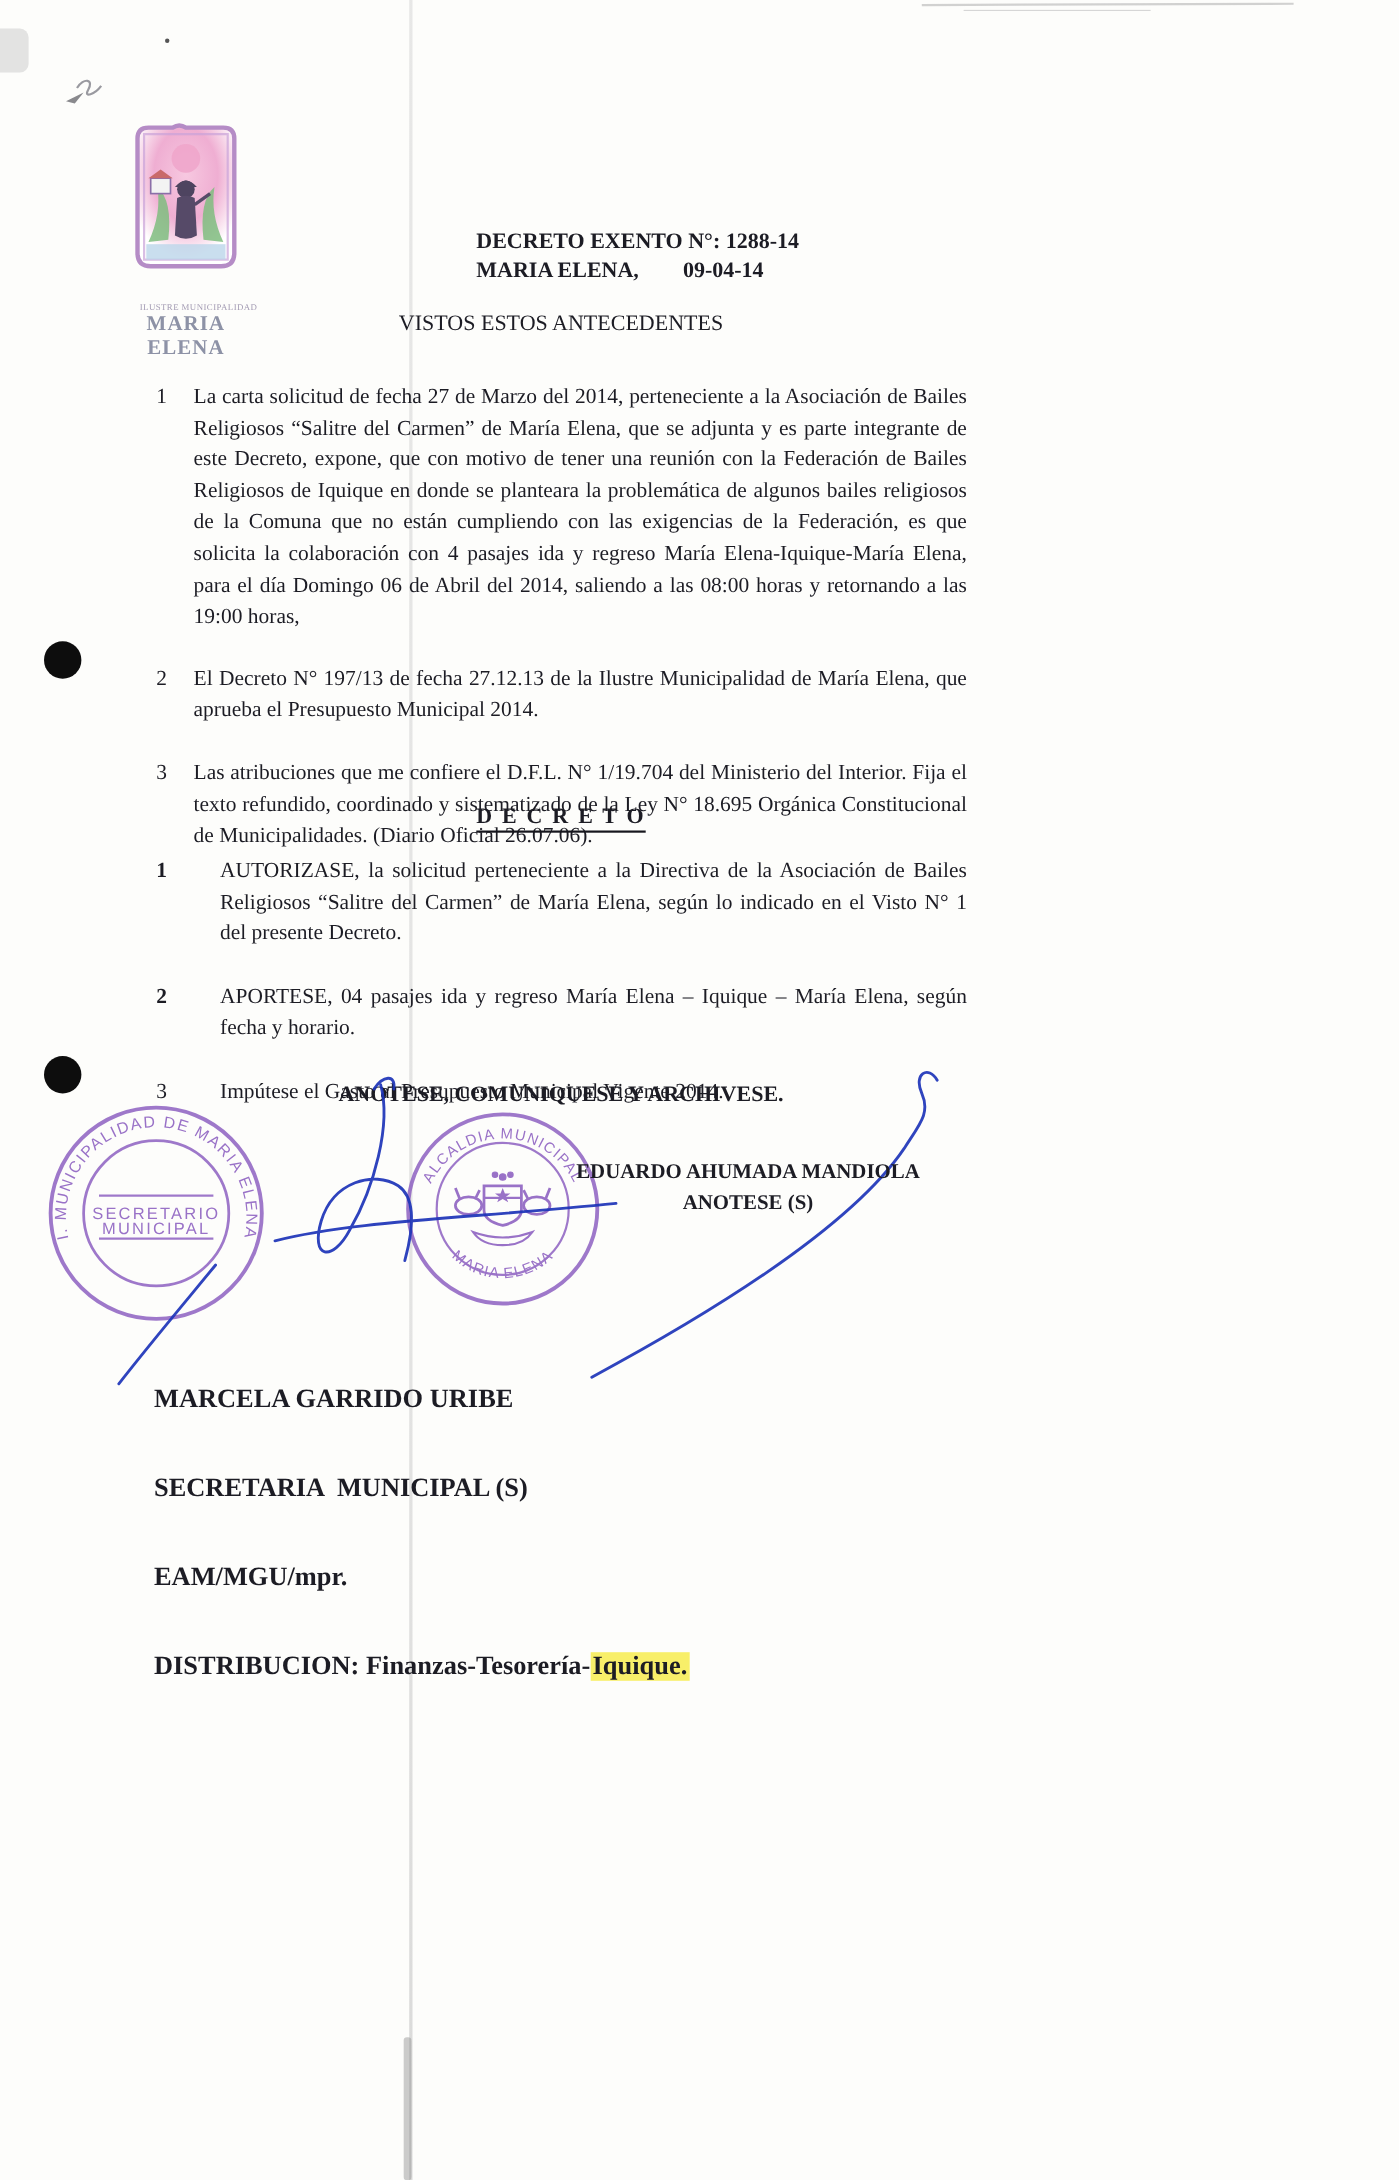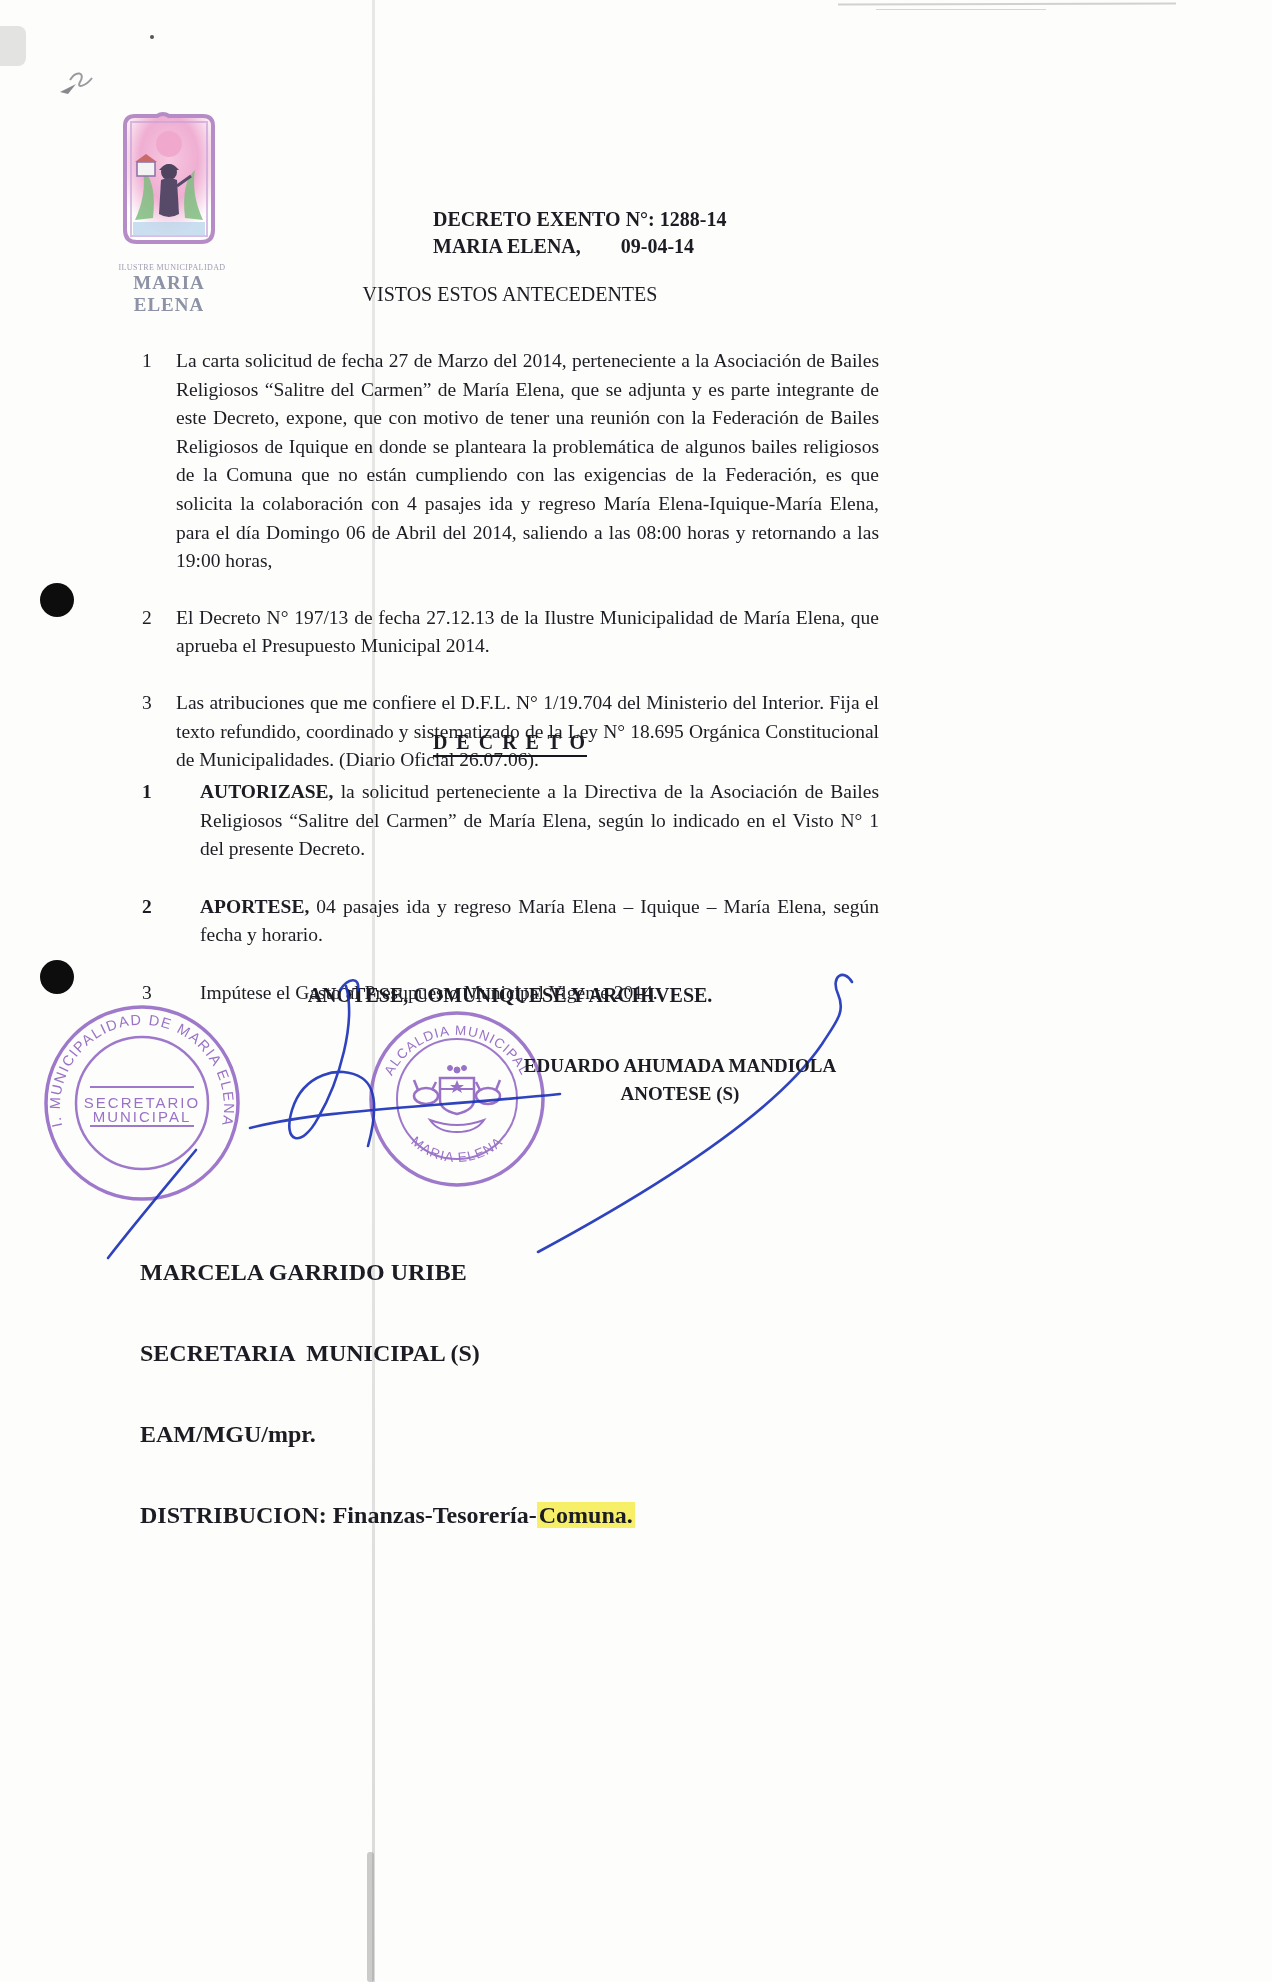--- a/index.html
+++ b/index.html
@@ -14,21 +14,21 @@
   .fold-dark{position:absolute; left:367px; top:1852px; width:7px; height:130px; background:#8f8f8f; opacity:.45; border-radius:3px;}
   .edge-smudge{position:absolute; left:0; top:26px; width:26px; height:40px; background:#c9c9c9; opacity:.5; border-radius:0 8px 8px 0;}
   .topline-a{position:absolute; left:838px; top:3px; width:338px; height:2px; background:#c6c6c6; opacity:.8; transform:rotate(-.2deg);}
   .topline-b{position:absolute; left:876px; top:9px; width:170px; height:1px; background:#d2d2d2; opacity:.9;}
   .pen-dot{position:absolute; left:150px; top:35px; width:4px; height:4px; border-radius:50%; background:#555;}
   .hole{position:absolute; left:40px; width:34px; height:34px; border-radius:50%; background:#0d0d0d;}
   .hole1{top:583px;} .hole2{top:960px;}
 
   
   .logo{position:absolute; left:104px; top:110px; width:130px; text-align:center;}
-  .logo-sub{font-size:8px; color:#a29ab2; letter-spacing:.4px; margin-top:9px; text-align:center; padding-left:6px;}
+  .logo-sub{font-size:8px; color:#a29ab2; letter-spacing:.4px; margin-top:20px; text-align:right; padding-left:6px;}
   .logo-name{font-size:19px; font-weight:bold; color:#8d92a6; letter-spacing:1px; margin-top:0;}
 
   
   .header-block{position:absolute; left:433px; top:206px; font-weight:bold; font-size:20px; line-height:27px; white-space:nowrap;}
   .header-block .date{margin-left:40px;}
   .vistos-title{position:absolute; left:140px; top:283px; width:740px; text-align:center; font-weight:normal; font-size:20px;}
 
   
   .antecedentes{position:absolute; left:142px; top:347px; width:737px;}
   .a-item{display:flex; margin-bottom:28px;}
@@ -36,21 +36,21 @@
   .a-item .txt{flex:1; font-size:19.5px; line-height:28.6px; text-align:justify;}
 
   .decreto-title{position:absolute; left:140px; top:731px; width:740px; text-align:center;}
   .decreto-title span{font-weight:bold; font-size:20px; letter-spacing:2px; border-bottom:2px solid #16161d; padding-bottom:2px;}
 
   .decreto-list{position:absolute; left:142px; top:778px; width:737px;}
   .d-item{display:flex; margin-bottom:29px;}
   .d-item .num{flex:none; width:58px; font-size:19.5px; line-height:28.6px; font-weight:bold;}
   .d-item.plainnum .num{font-weight:normal;}
   .d-item .txt{flex:1; font-size:19.5px; line-height:28.6px; text-align:justify;}
-  .d-item .txt b{font-weight:bold;}
+  .d-item .txt b{font-weight:normal;}
 
   .closing{position:absolute; left:140px; top:984px; width:740px; text-align:center; font-weight:bold; font-size:20px;}
 
   
   .sig-overlay{position:absolute; left:0; top:960px; width:900px; height:340px; pointer-events:none;}
   .stamp{position:absolute; opacity:.9;}
   .stamp-left{left:36px; top:1000px;}
   .stamp-right{left:366px; top:1008px;}
 
   .sig-right{position:absolute; left:497px; top:1052px; width:366px; text-align:center; font-weight:bold; font-size:19px; line-height:27.5px;}
@@ -205,16 +205,16 @@
 
   <div class="sig-right">
     <div>EDUARDO AHUMADA MANDIOLA</div>
     <div>ANOTESE (S)</div>
   </div>
 
   <div class="sig-left">
     <div>MARCELA GARRIDO URIBE</div>
     <div>SECRETARIA  MUNICIPAL (S)</div>
     <div>EAM/MGU/mpr.</div>
-    <div><span>DISTRIBUCION: Finanzas-Tesorería-</span><span class="hl">Comuna.</span></div>
+    <div><span>DISTRIBUCION: Finanzas-Tesorería-</span><span class="hl">Iquique.</span></div>
   </div>
 
 </div>
 
 </body></html>

